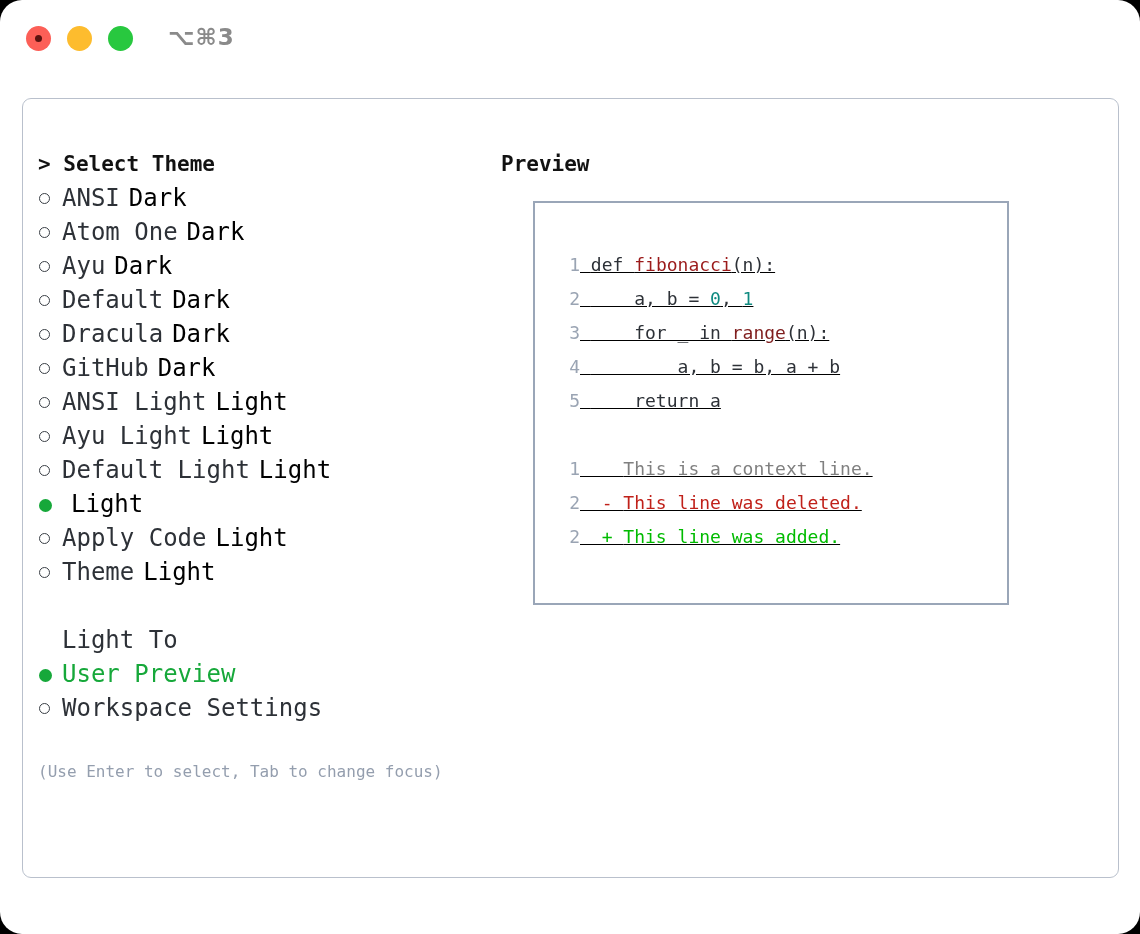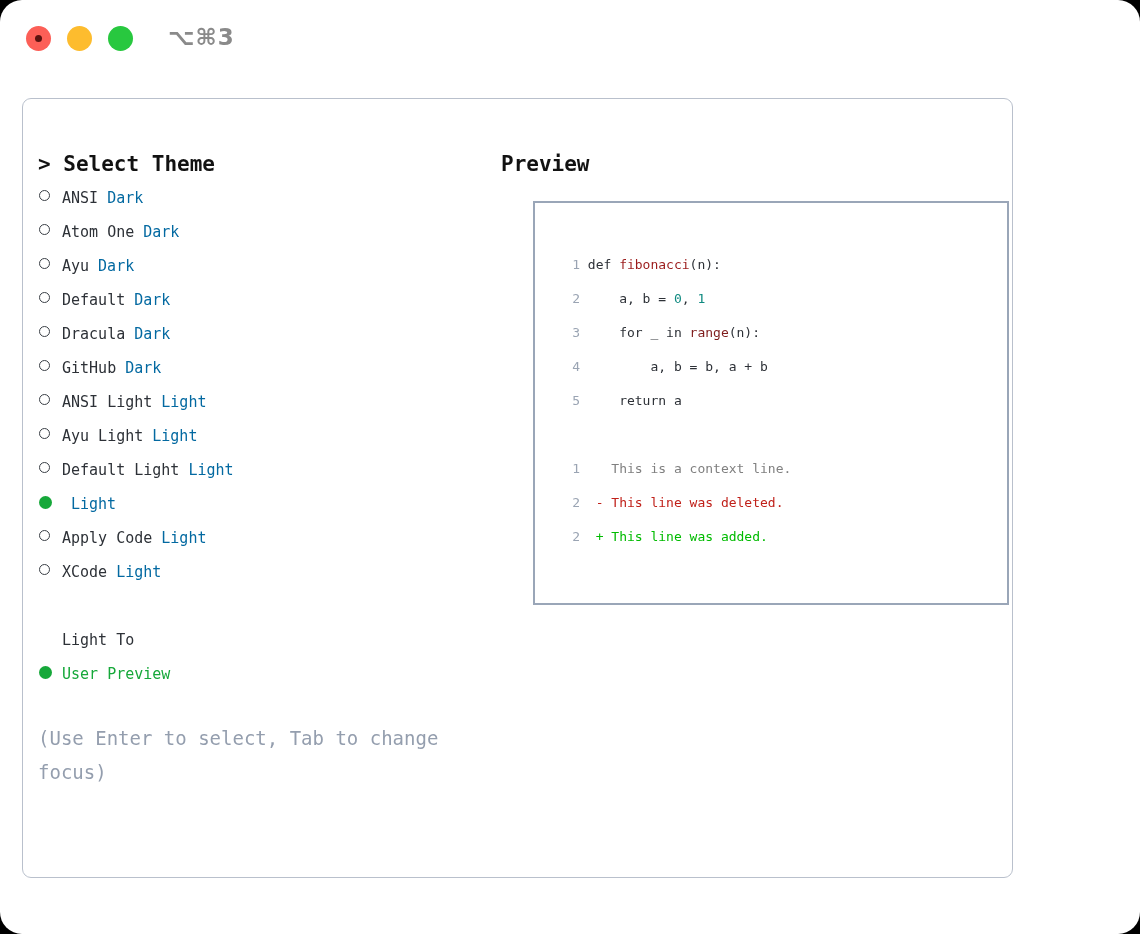--- a/index.html
+++ b/index.html
@@ -62,21 +62,21 @@
     font-weight: bold;
     color: #8a8a8a;
     letter-spacing: 1px;
     white-space: pre;
   }
 
   .panel {
     position: absolute;
     left: 22px;
     top: 98px;
-    width: 991px;
+    width: 1097px;
     height: 780px;
     border: 1.6px solid #b9c0cc;
     border-radius: 9px;
     box-sizing: border-box;
     background: #ffffff;
   }
 
   .pane-left {
     position: absolute;
     left: 15px;
@@ -98,21 +98,21 @@
     white-space: pre;
     line-height: 34px;
   }
 
   .opt-list { margin-top: 0; }
 
   .opt-row {
     display: flex;
     align-items: baseline;
     font-family: "DejaVu Sans Mono", monospace;
-    font-size: 15px;
+    font-size: 24px;
     line-height: 34px;
     white-space: pre;
     color: #2d3137;
   }
   .marker {
     display: inline-block;
     width: 24px;
     flex: 0 0 24px;
     position: relative;
     color: #2d3137;
@@ -133,52 +133,53 @@
     top: -13px;
     width: 13px;
     height: 13px;
     background: #16a83a;
     border-radius: 50%;
     box-sizing: border-box;
   }
   .opt-label { color: #2d3137; }
   .opt-row.selected .opt-label { color: #16a83a; }
   .opt-tag {
-    color: #0369a1;
+    color: #000000;
     padding-left: 9px;
   }
   .spacer-row { height: 34px; }
 
   .hint {
     margin-top: 30px;
     font-family: "DejaVu Sans Mono", monospace;
-    font-size: 19px;
+    font-size: 16px;
     line-height: 34px;
     color: #949eae;
     width: 410px;
   }
 
   .preview-box {
     position: absolute;
     left: 32px;
     top: 54px;
     width: 476px;
     height: 404px;
     border: 2px solid #9aa6b8;
     box-sizing: border-box;
     background: #ffffff;
   }
   .code {
     position: absolute;
     left: 19px;
     top: 45px;
     font-family: "DejaVu Sans Mono", monospace;
-    font-size: 13px;
-    line-height: 34px;
-    white-space: pre;
+    font-size: 18px;
+    line-height: 34px;
+    white-space: pre;
+    text-decoration: underline;
   }
   .code-line { white-space: pre; }
   .ln {
     display: inline-block;
     width: 26px;
     text-align: right;
     color: #9aa4b3;
   }
   .tok-plain { color: #2d3137; }
   .tok-kw    { color: #2d3137; }
@@ -213,31 +214,32 @@
           <div class="opt-row"><span class="marker"><span class="ring"></span></span><span class="opt-label">Atom One</span><span class="opt-tag">Dark</span></div>
           <div class="opt-row"><span class="marker"><span class="ring"></span></span><span class="opt-label">Ayu</span><span class="opt-tag">Dark</span></div>
           <div class="opt-row"><span class="marker"><span class="ring"></span></span><span class="opt-label">Default</span><span class="opt-tag">Dark</span></div>
           <div class="opt-row"><span class="marker"><span class="ring"></span></span><span class="opt-label">Dracula</span><span class="opt-tag">Dark</span></div>
           <div class="opt-row"><span class="marker"><span class="ring"></span></span><span class="opt-label">GitHub</span><span class="opt-tag">Dark</span></div>
           <div class="opt-row"><span class="marker"><span class="ring"></span></span><span class="opt-label">ANSI Light</span><span class="opt-tag">Light</span></div>
           <div class="opt-row"><span class="marker"><span class="ring"></span></span><span class="opt-label">Ayu Light</span><span class="opt-tag">Light</span></div>
           <div class="opt-row"><span class="marker"><span class="ring"></span></span><span class="opt-label">Default Light</span><span class="opt-tag">Light</span></div>
           <div class="opt-row selected"><span class="marker"><span class="fill"></span></span><span class="opt-tag">Light</span></div>
           <div class="opt-row"><span class="marker"><span class="ring"></span></span><span class="opt-label">Apply Code</span><span class="opt-tag">Light</span></div>
-          <div class="opt-row"><span class="marker"><span class="ring"></span></span><span class="opt-label">XCode</span><span class="opt-tag">Light</span></div>
+          <div class="opt-row"><span class="marker"><span class="ring"></span></span><span class="opt-label">Theme</span><span class="opt-tag">Light</span></div>
         </div>
 
       <div class="spacer-row"></div>
 
       <div class="opt-row">
         <span class="marker"></span>
         <span class="opt-label">Light To</span>
       </div>
       <div class="opt-list" id="apply-list">
           <div class="opt-row selected"><span class="marker"><span class="fill"></span></span><span class="opt-label">User Preview</span></div>
+          <div class="opt-row"><span class="marker"><span class="ring"></span></span><span class="opt-label">Workspace Settings</span></div>
         </div>
 
       <div class="hint">(Use Enter to select, Tab to change focus)</div>
     </div>
 
     <div class="pane-right">
       <div class="section-head">Preview</div>
       <div class="preview-box">
         <div class="code" id="code-area"><div class="code-line"><span class="ln">1</span><span class="tok-plain"> </span><span class="tok-kw">def </span><span class="tok-fn">fibonacci</span><span class="tok-plain">(n):</span></div><div class="code-line"><span class="ln">2</span><span class="tok-plain"> </span><span class="tok-plain">    a, b = </span><span class="tok-num">0</span><span class="tok-plain">, </span><span class="tok-num">1</span></div><div class="code-line"><span class="ln">3</span><span class="tok-plain"> </span><span class="tok-plain">    for _ in </span><span class="tok-builtin">range</span><span class="tok-plain">(n):</span></div><div class="code-line"><span class="ln">4</span><span class="tok-plain"> </span><span class="tok-plain">        a, b = b, a + b</span></div><div class="code-line"><span class="ln">5</span><span class="tok-plain"> </span><span class="tok-plain">    return a</span></div><div class="blank-line"></div><div class="code-line"><span class="ln">1</span><span class="tok-ctx">    </span><span class="tok-ctx">This is a context line.</span></div><div class="code-line"><span class="ln">2</span><span class="tok-del">  - </span><span class="tok-del">This line was deleted.</span></div><div class="code-line"><span class="ln">2</span><span class="tok-add">  + </span><span class="tok-add">This line was added.</span></div></div>
       </div>

